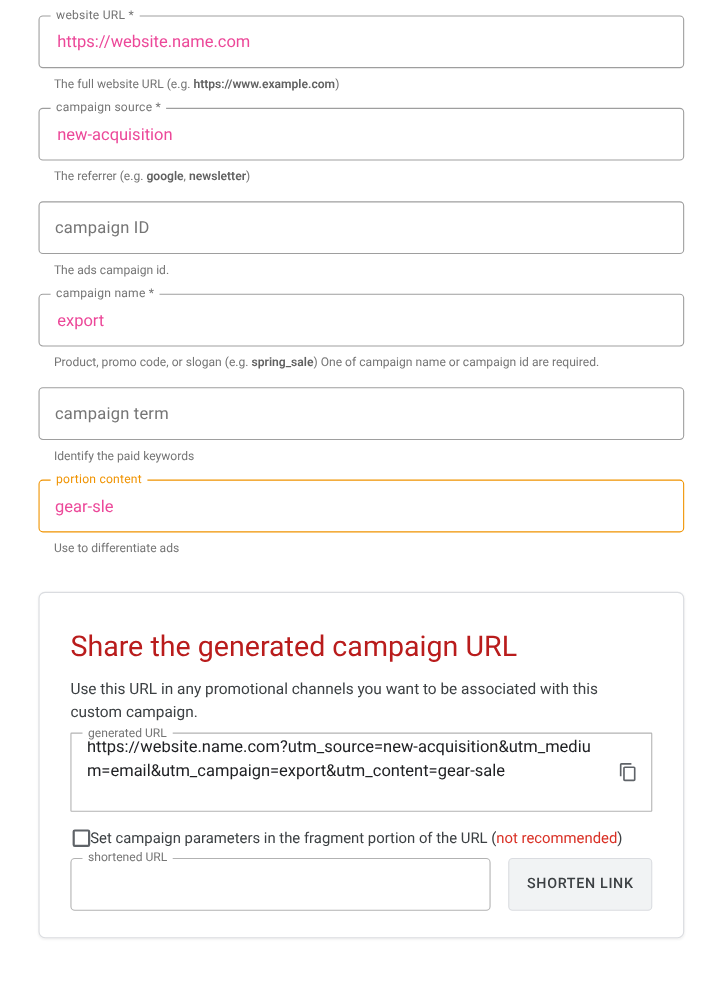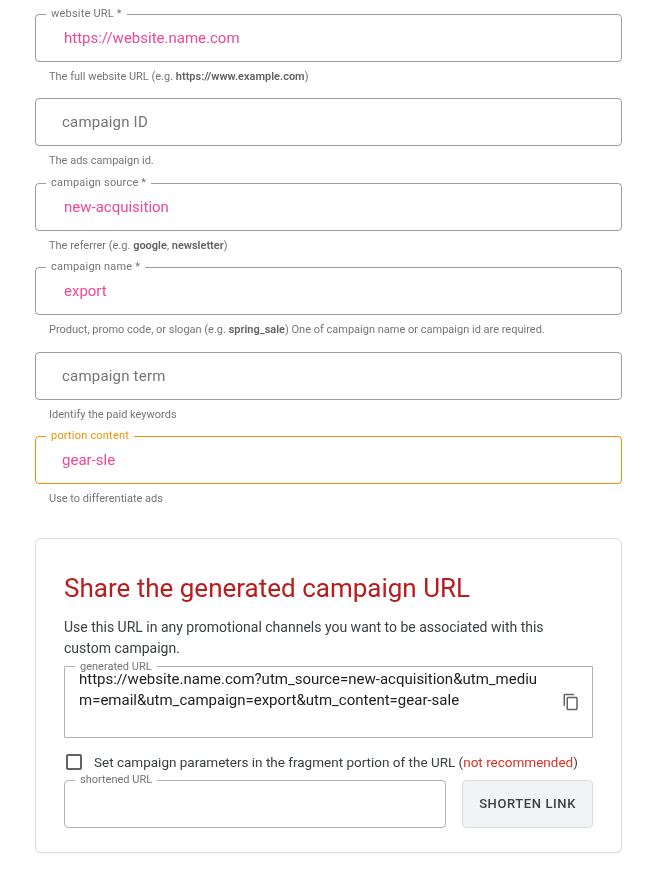--- a/index.html
+++ b/index.html
@@ -19,21 +19,21 @@
     margin-top: 14px;
     position: relative;
   }
   .field-outline {
     position: relative;
     border: 1px solid rgba(0,0,0,0.38);
     border-radius: 4px;
     height: 48px;
     display: flex;
     align-items: center;
-    padding: 0 26px;
+    padding: 0 14px;
   }
   .field-outline.focused {
     border: 1px solid #f09300;
   }
   .field-label {
     position: absolute;
     top: -8px;
     left: 10px;
     background: #fff;
     padding: 0 5px;
@@ -109,21 +109,20 @@
     position: absolute;
     right: 12px;
     top: 50%;
     transform: translateY(-50%);
     width: 18px; height: 20px;
     color:#5f6368;
   }
   .checkbox-row {
     display: flex;
     align-items: center;
-    gap: 12px;
     margin: 16px 0 10px 2px;
     font-size: 13.5px;
     color:#3c4043;
   }
   .checkbox {
     width: 16px; height: 16px;
     border: 2px solid #5f6368;
     border-radius: 2px;
     flex:none;
   }
@@ -168,33 +167,33 @@
       <span class="field-label">website URL *</span>
       <input class="field-value" value="https://website.name.com" style="">
     </div>
     <div class="helper">
       <span>The full website URL (e.g. </span><strong>https://www.example.com</strong><span>)</span>
     </div>
   </div>
 
   <div class="field-group">
     <div class="field-outline">
-      <span class="field-label placeholder-mode">campaign ID</span>
-    </div>
-    <div class="helper">The ads campaign id.</div>
-  </div>
-
-  <div class="field-group">
-    <div class="field-outline">
       <span class="field-label">campaign source *</span>
       <input class="field-value" value="new-acquisition" style="">
     </div>
     <div class="helper">
       <span>The referrer (e.g. </span><strong>google</strong><span>, </span><strong>newsletter</strong><span>)</span>
     </div>
+  </div>
+
+  <div class="field-group">
+    <div class="field-outline">
+      <span class="field-label placeholder-mode">campaign ID</span>
+    </div>
+    <div class="helper">The ads campaign id.</div>
   </div>
 
 
   <div class="field-group">
     <div class="field-outline">
       <span class="field-label">campaign name *</span>
       <input class="field-value" value="export" style="">
     </div>
     <div class="helper">
       <span>Product, promo code, or slogan (e.g. </span><strong>spring_sale</strong><span>) One of campaign name or campaign id are required.</span>

